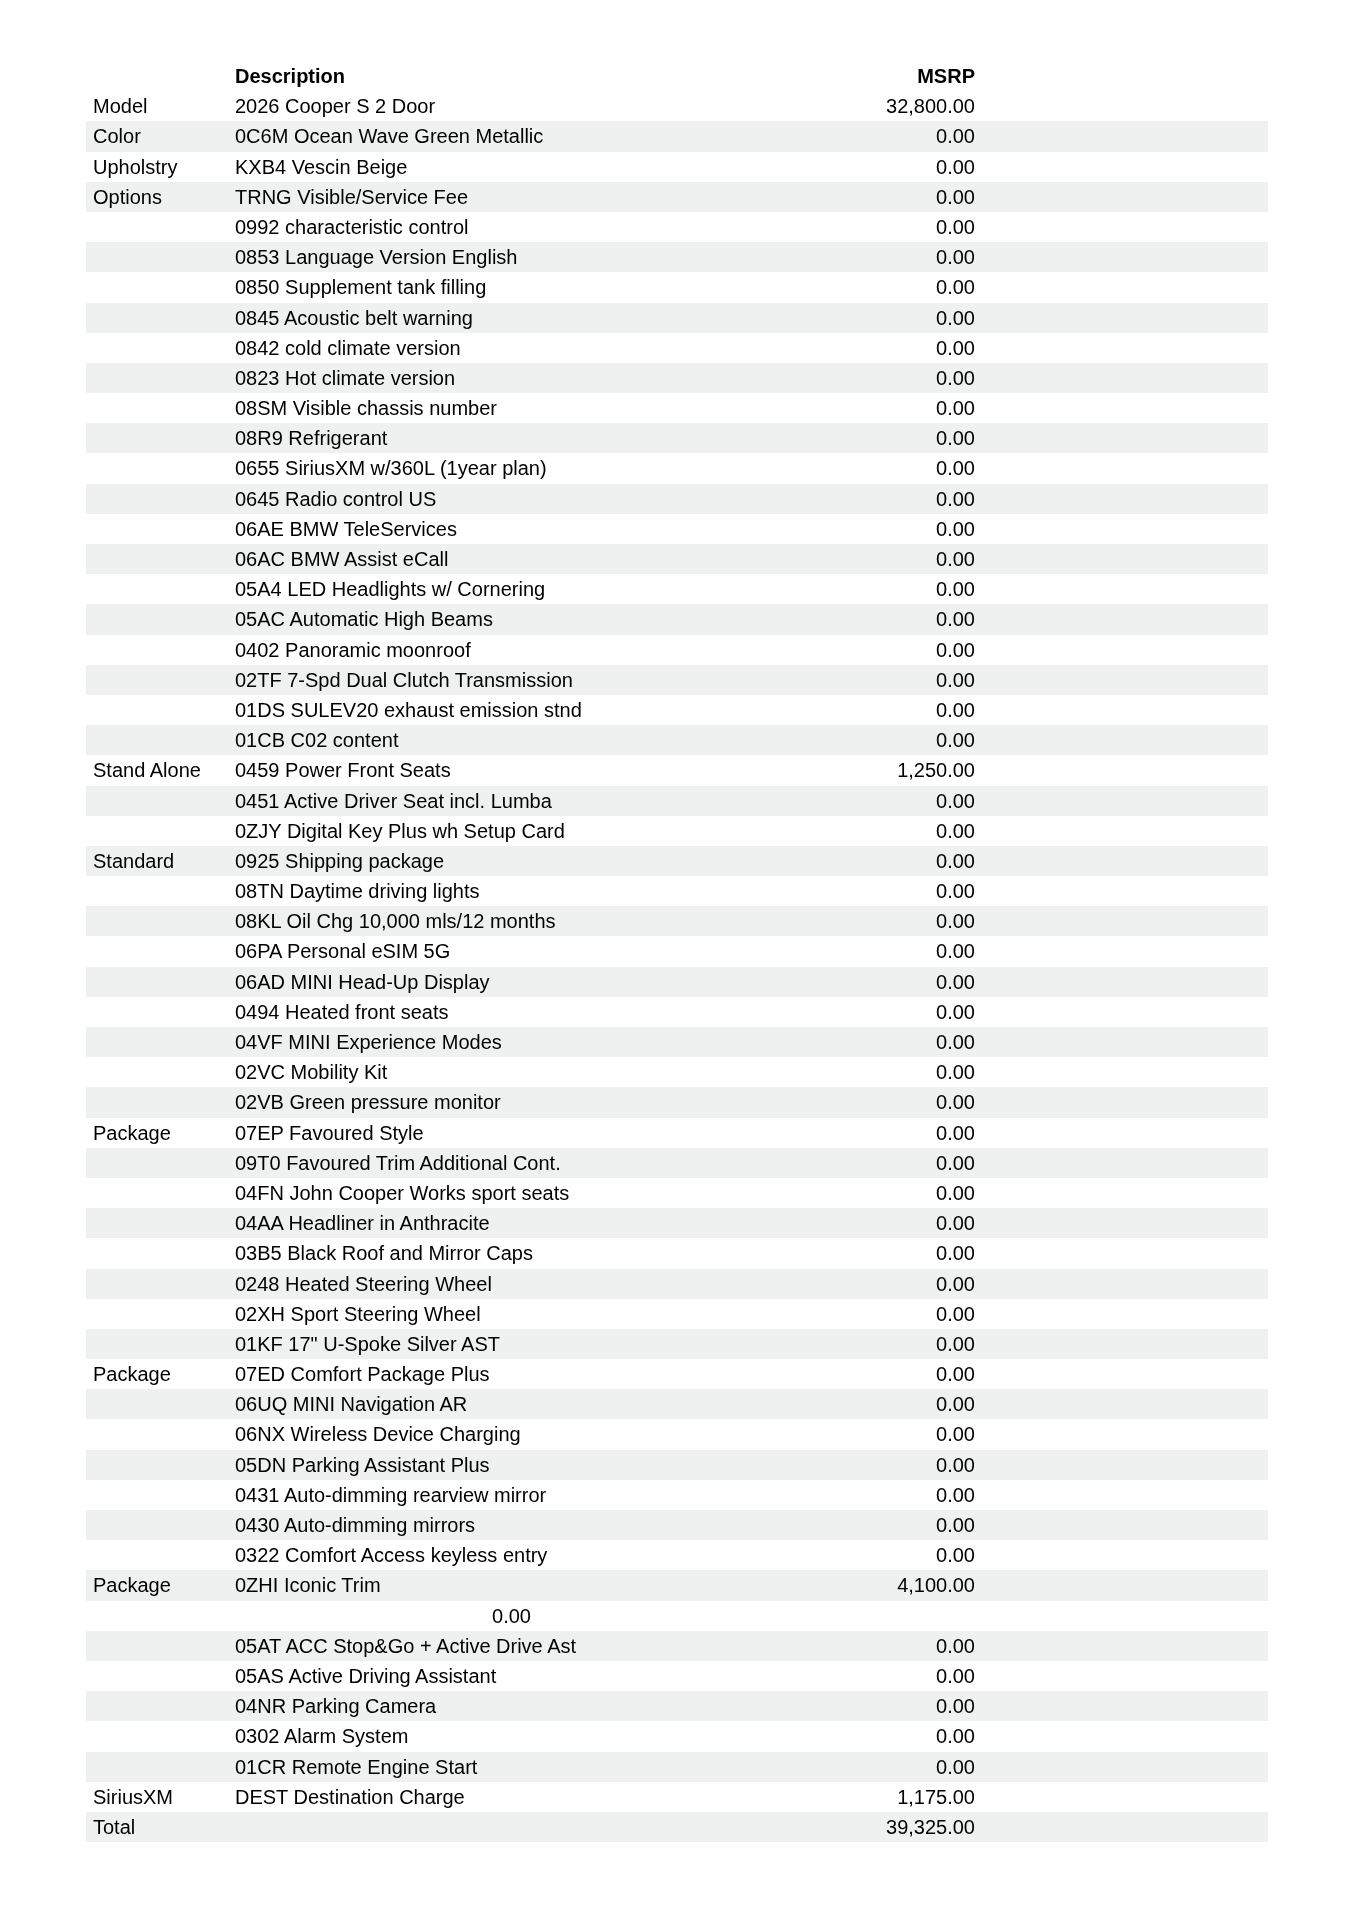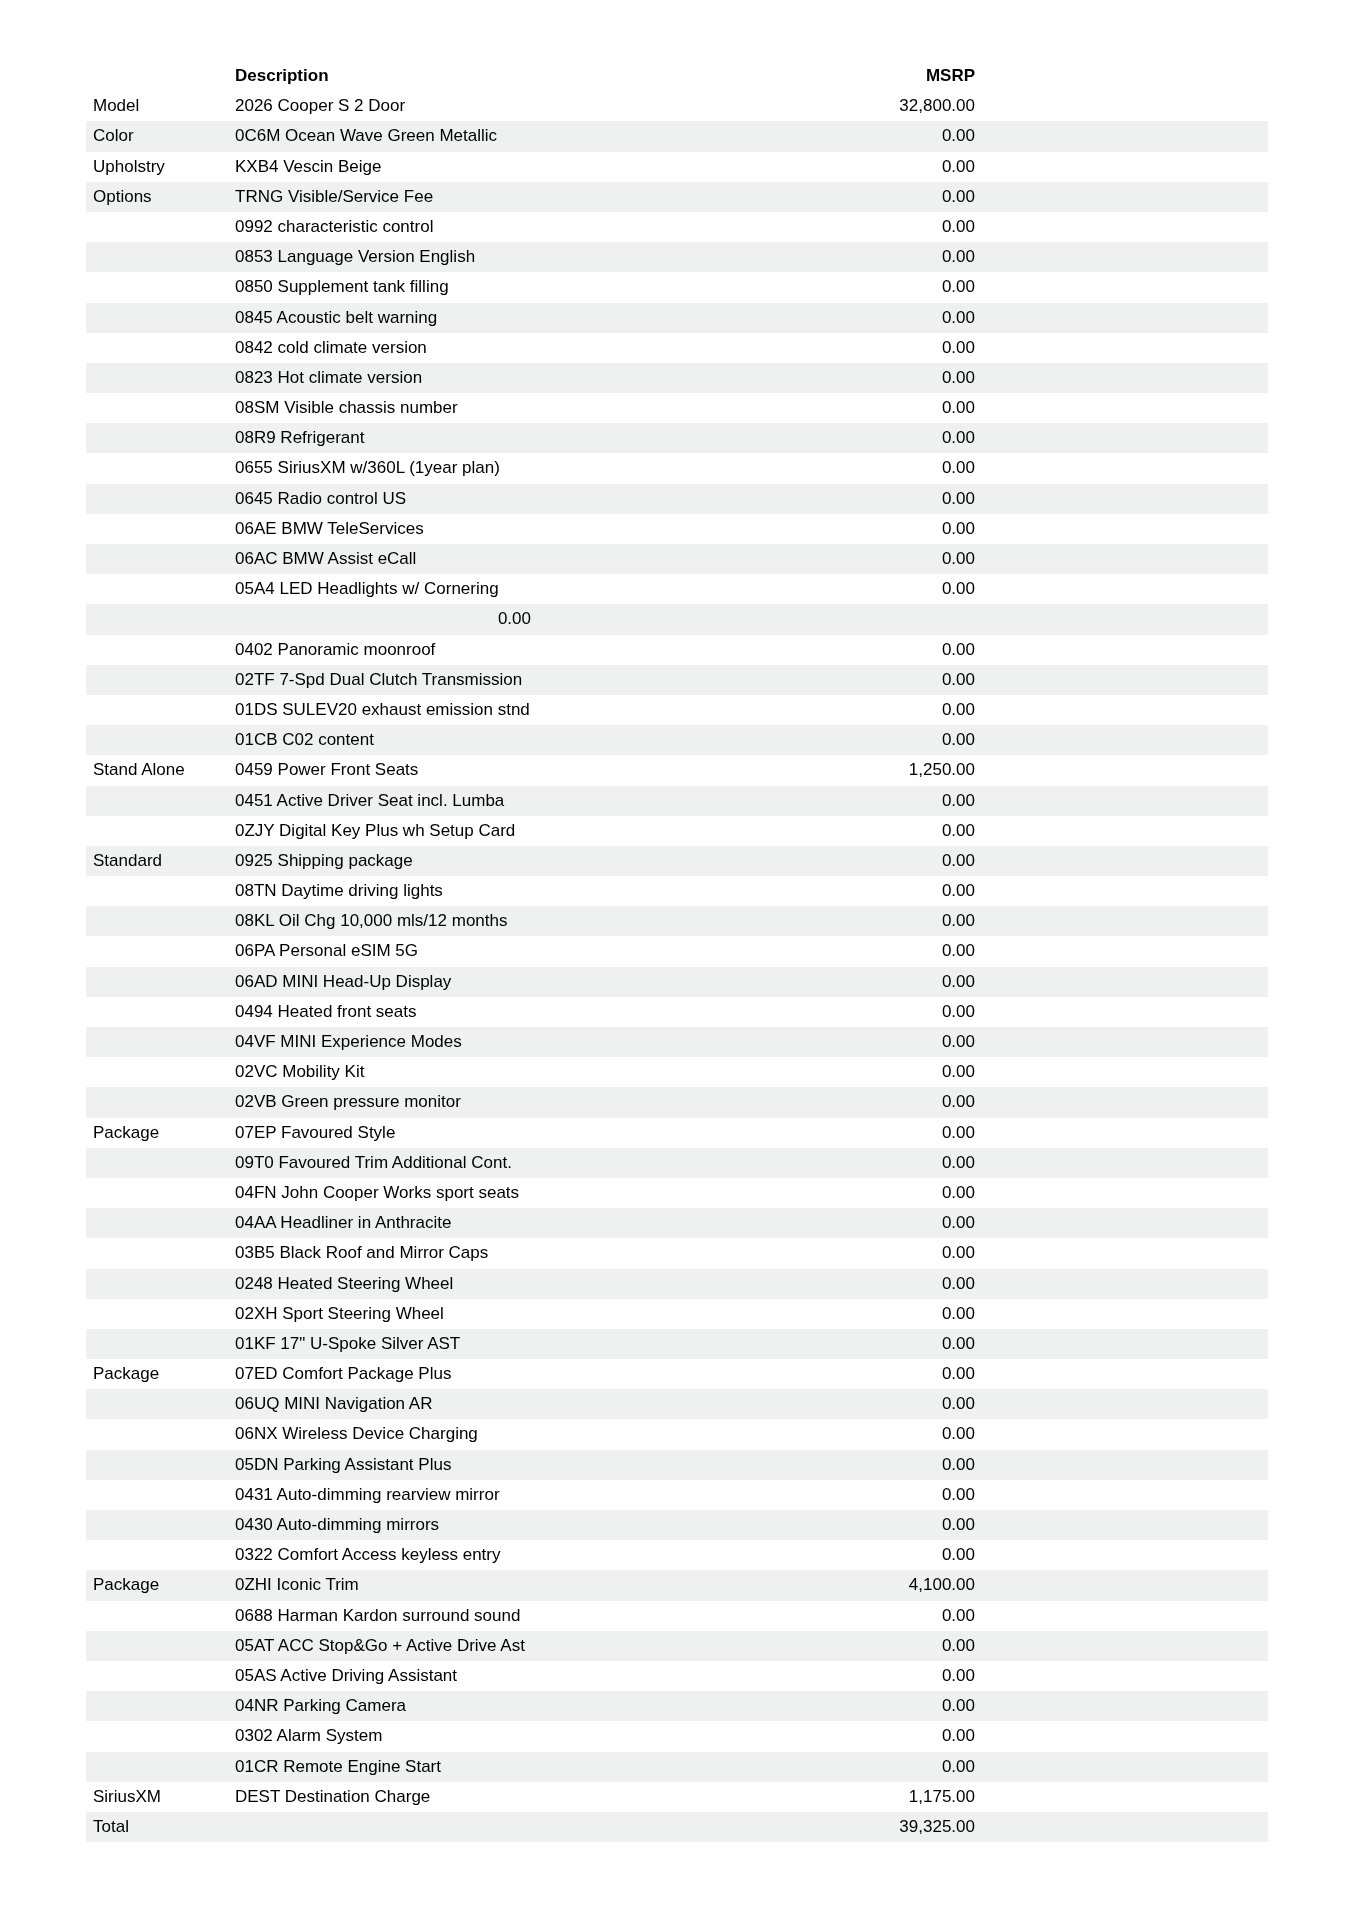--- a/index.html
+++ b/index.html
@@ -13,21 +13,21 @@
   .sheet {
     position: absolute;
     left: 86px;
     top: 61px;
     width: 1182px;
   }
   .row {
     display: flex;
     height: 30.2px;
     line-height: 30.2px;
-    font-size: 17px;
+    font-size: 20px;
     white-space: nowrap;
     justify-content: flex-end;
   }
   .cell { overflow: hidden; }
   .cell.cat  { flex: none; width: 142px; padding-left: 7px; }
   .cell.desc { flex: none; width: 444px; }
   .cell.msrp { flex: none; width: 296px; text-align: right; }
   .cell.tail { flex: 1; }
   .header-row .desc, .header-row .msrp { font-weight: bold; }
   #rows .row:nth-child(even) { background: var(--row-shade, #eff1f0); }
@@ -140,20 +140,21 @@
         <div class="cell tail"></div>
       </div>
       <div class="row">
         <div class="cell cat"></div>
         <div class="cell desc">05A4 LED Headlights w/ Cornering</div>
         <div class="cell msrp">0.00</div>
         <div class="cell tail"></div>
       </div>
       <div class="row">
         <div class="cell cat"></div>
+        <div class="cell desc">05AC Automatic High Beams</div>
         <div class="cell msrp">0.00</div>
         <div class="cell tail"></div>
       </div>
       <div class="row">
         <div class="cell cat"></div>
         <div class="cell desc">0402 Panoramic moonroof</div>
         <div class="cell msrp">0.00</div>
         <div class="cell tail"></div>
       </div>
       <div class="row">
@@ -337,21 +338,20 @@
         <div class="cell tail"></div>
       </div>
       <div class="row">
         <div class="cell cat">Package</div>
         <div class="cell desc">0ZHI Iconic Trim</div>
         <div class="cell msrp">4,100.00</div>
         <div class="cell tail"></div>
       </div>
       <div class="row">
         <div class="cell cat"></div>
-        <div class="cell desc">0688 Harman Kardon surround sound</div>
         <div class="cell msrp">0.00</div>
         <div class="cell tail"></div>
       </div>
       <div class="row">
         <div class="cell cat"></div>
         <div class="cell desc">05AT ACC Stop&amp;Go + Active Drive Ast</div>
         <div class="cell msrp">0.00</div>
         <div class="cell tail"></div>
       </div>
       <div class="row">

